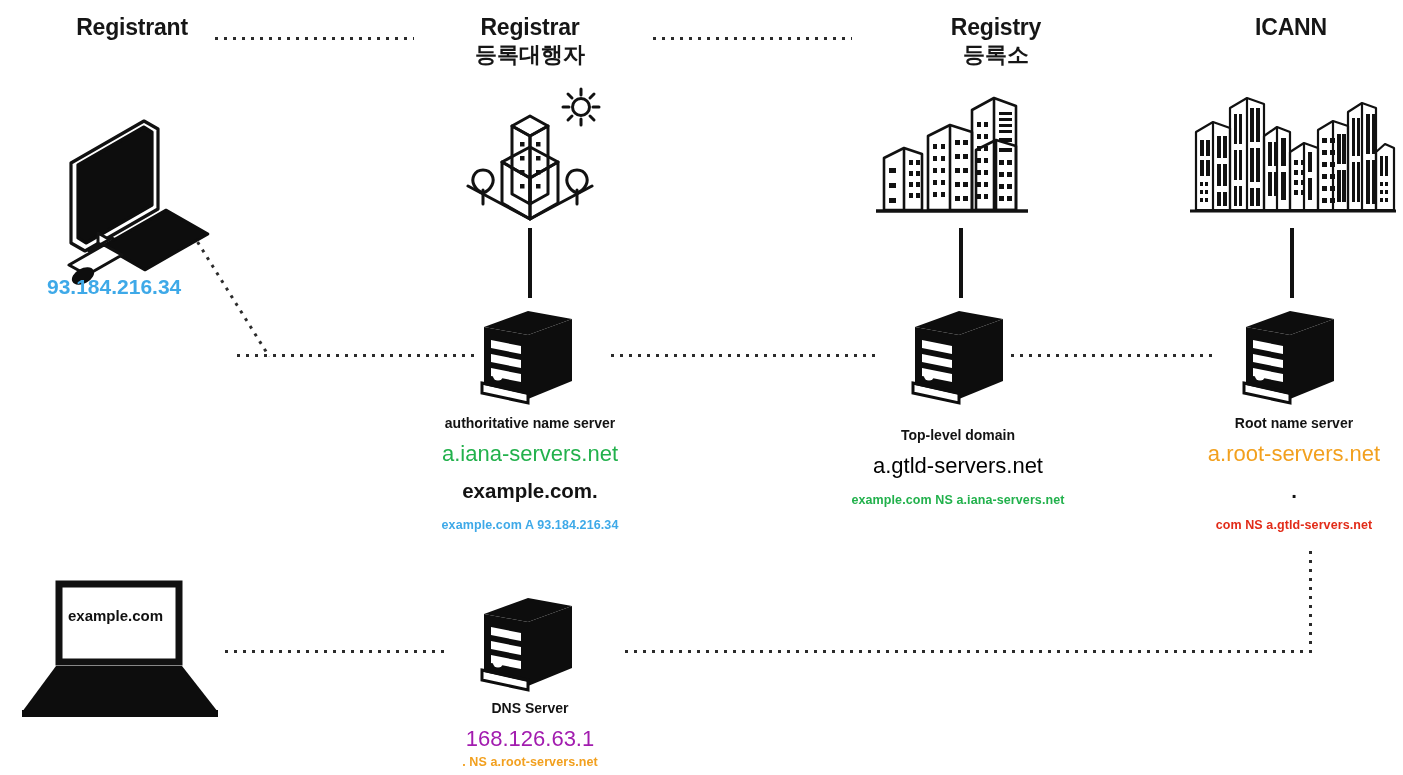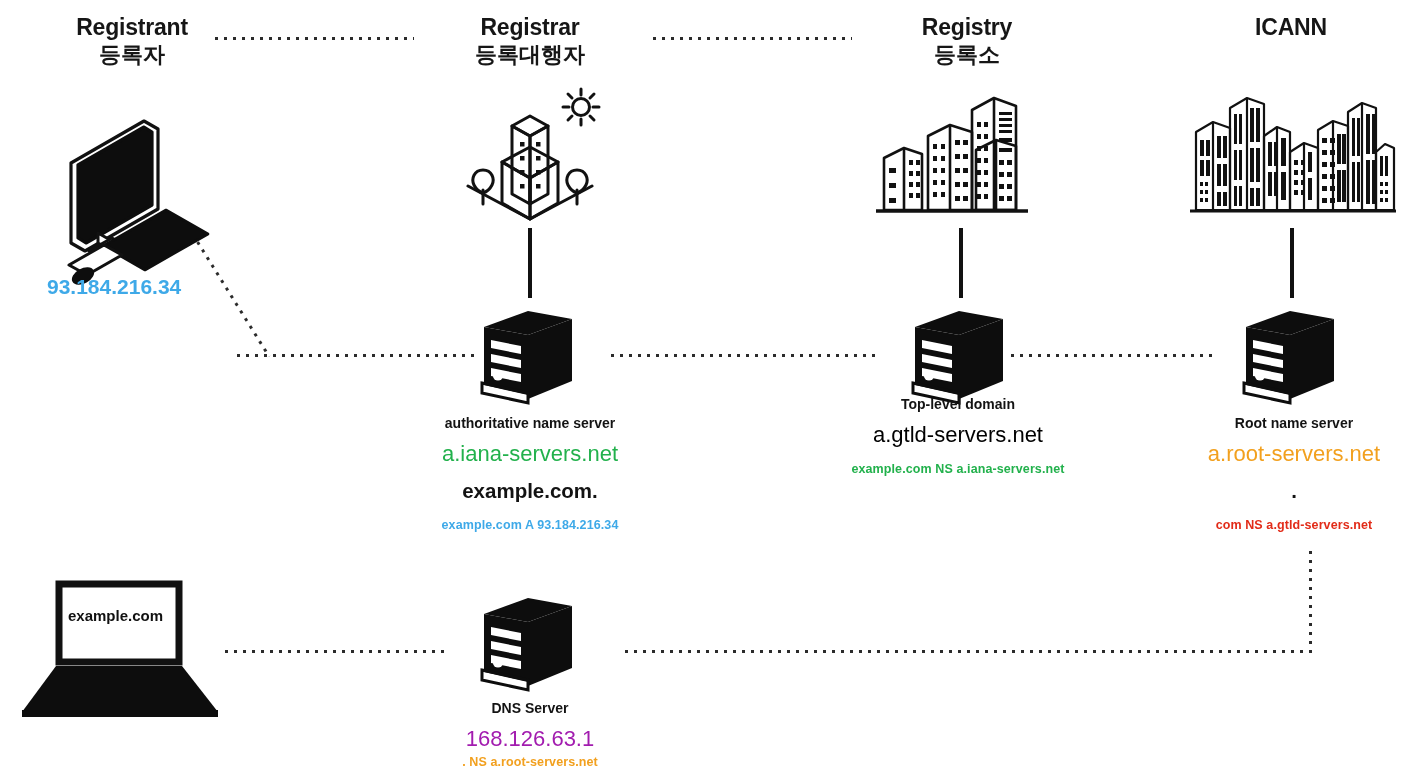--- a/index.html
+++ b/index.html
@@ -121,29 +121,28 @@
 
   svg{display:block;overflow:visible;}
 </style>
 </head>
 <body>
 
 <div id="stage">
 
   <div class="abs col-header" style="left:0px;top:14px;width:264px;">
     <span class="en">Registrant</span>
-    <span class="ko">등록자</span>
   </div>
 
   <div class="abs col-header" style="left:410px;top:14px;width:240px;">
     <span class="en">Registrar</span>
     <span class="ko">등록대행자</span>
   </div>
 
-  <div class="abs col-header" style="left:852px;top:14px;width:230px;">
+  <div class="abs col-header" style="left:881px;top:14px;width:230px;">
     <span class="en">Registry</span>
     <span class="ko">등록소</span>
   </div>
 
   <div class="abs col-header" style="left:1178px;top:14px;width:226px;">
     <span class="en">ICANN</span>
   </div>
 
   <div class="dot-h" style="left:212px;top:37px;width:202px;"></div>
   <div class="dot-h" style="left:650px;top:37px;width:202px;"></div>
@@ -460,21 +459,21 @@
     </svg>
   </div>
 
   <div class="node-label" style="left:380px;top:415px;width:300px;">
     <span class="title">authoritative name server</span>
     <span class="host" style="color:#22B14C;">a.iana-servers.net</span>
     <span class="zone">example.com.</span>
     <span class="record" style="color:#3EA9E8;">example.com  A  93.184.216.34</span>
   </div>
 
-  <div class="node-label" style="left:808px;top:396px;width:300px;">
+  <div class="node-label" style="left:808px;top:427px;width:300px;">
     <span class="title">Top-level domain</span>
     <span class="host" style="color:#000000;">a.gtld-servers.net</span>
     <span class="record" style="color:#22B14C;">example.com  NS  a.iana-servers.net</span>
   </div>
 
   <div class="node-label" style="left:1144px;top:415px;width:300px;">
     <span class="title">Root name server</span>
     <span class="host" style="color:#F2A01E;">a.root-servers.net</span>
     <span class="zone">.</span>
     <span class="record" style="color:#E22B18;">com  NS  a.gtld-servers.net</span>

